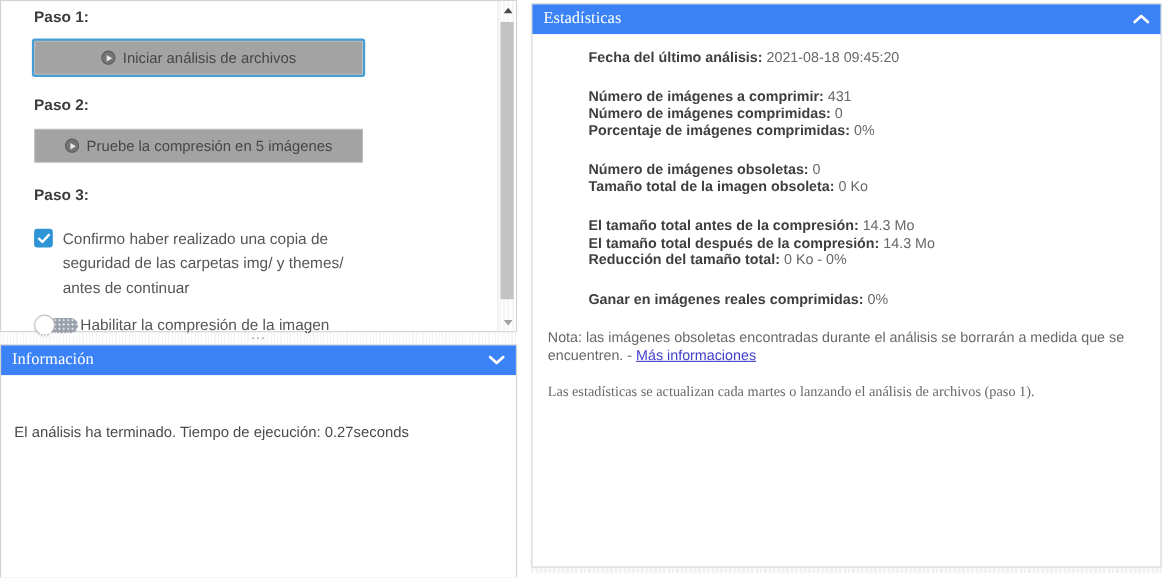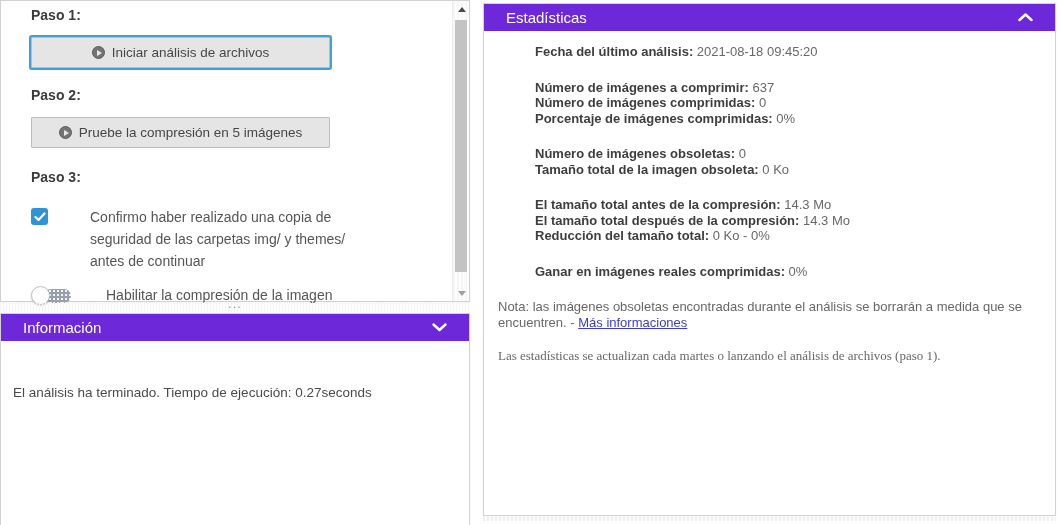--- a/index.html
+++ b/index.html
@@ -7,34 +7,34 @@
     width: 1060px; height: 525px;
     overflow: hidden;
     background: #ffffff;
     font-family: "Liberation Sans", sans-serif;
   }
   .stage { position: relative; width: 965px; height: 525px; background:#fff; }
 
   
   .panel { position: absolute; background: #fff; border: 1px solid #d2d2d2; box-sizing: border-box; box-shadow: 0 1px 2px rgba(0,0,0,.05); }
   .panel-header {
-    height: 27px; background: #6d28d9; color: #fff;
+    height: 27px; background: #3b82f6; color: #fff;
     display: flex; align-items: center; justify-content: space-between;
-    padding: 0 22px; font-size: 15px; cursor: pointer;
+    padding: 0 10px; font-size: 15px; cursor: pointer; font-family: Liberation Serif, serif;
   }
   .panel-header .chev { display: flex; align-items: center; }
 
   
   #steps-panel { left: 0; top: 0; width: 470px; height: 302px; }
   .steps-content { padding: 6px 52px 0 30px; }
   .step-label { font-size: 14px; font-weight: bold; color: #3c3c3c; margin: 0 0 0 0; }
   .step-label + .btn { margin-top: 14px; }
   .btn {
     width: 299px; height: 31px; box-sizing: border-box;
-    background: #e5e5e5; border: 1px solid #bdbdbd; border-radius: 1px;
+    background: #a3a3a3; border: 1px solid #bdbdbd; border-radius: 1px;
     display: flex; align-items: center; justify-content: center; gap: 7px;
     font-family: "Liberation Sans", sans-serif; font-size: 13.5px; color: #474747;
     cursor: pointer; padding: 4px;
   }
   .btn.focused { box-shadow: 0 0 0 2px #459fd6; }
   .play-icon {
     width: 13px; height: 13px; border-radius: 50%;
     background: #747474; border: 1px solid #5c5c5c; box-sizing: border-box;
     position: relative; flex: 0 0 auto;
   }
@@ -44,21 +44,21 @@
   }
   .mt18 { margin-top: 19px; }
   .mt12 { margin-top: 13px; }
   .mt20 { margin-top: 21px; }
   .check-row { display: flex; gap: 9px; margin-top: 21px; }
   .checkbox {
     width: 17px; height: 17px; border-radius: 3px; background: #2f94d6;
     display: flex; align-items: center; justify-content: center;
     flex: 0 0 auto; margin-top: 2px; cursor: pointer;
   }
-  .check-label, .toggle-label { font-size: 14px; color: #565656; line-height: 22px; margin-left: 33px; }
+  .check-label, .toggle-label { font-size: 14px; color: #565656; line-height: 22px; }
   .check-label { width: 286px; }
   .toggle-row { display: flex; align-items: center; margin-top: 12px; gap: 2px; }
   .toggle { position: relative; width: 40px; height: 19px; flex: 0 0 auto; cursor: pointer; }
   .toggle-stripes {
     position: absolute; right: 0; top: 3px; width: 27px; height: 14px; border-radius: 7px;
     background: radial-gradient(#f3f3f3 27%, rgba(0,0,0,0) 32%) 0 0 / 4px 4px, #97a0ab;
   }
   .toggle-knob {
     position: absolute; left: 0; top: 0; width: 19px; height: 19px; border-radius: 50%;
     background: #fff; border: 1px solid #c2c2c2; box-sizing: border-box;
@@ -182,21 +182,21 @@
           <polyline points="1.5,7 7.5,1.5 13.5,7" fill="none" stroke="#ffffff" stroke-width="2.4" stroke-linecap="round" stroke-linejoin="round"></polyline>
         </svg>
       </span>
     </div>
     <div class="stats-body">
       <div>
           <div class="stat-group">
             <div class="stat-row"><b>Fecha del último análisis:</b><span> 2021-08-18 09:45:20</span></div>
           </div>
           <div class="stat-group">
-            <div class="stat-row"><b>Número de imágenes a comprimir:</b><span> 637</span></div>
+            <div class="stat-row"><b>Número de imágenes a comprimir:</b><span> 431</span></div>
             <div class="stat-row"><b>Número de imágenes comprimidas:</b><span> 0</span></div>
             <div class="stat-row"><b>Porcentaje de imágenes comprimidas:</b><span> 0%</span></div>
           </div>
           <div class="stat-group">
             <div class="stat-row"><b>Número de imágenes obsoletas:</b><span> 0</span></div>
             <div class="stat-row"><b>Tamaño total de la imagen obsoleta:</b><span> 0 Ko</span></div>
           </div>
           <div class="stat-group">
             <div class="stat-row"><b>El tamaño total antes de la compresión:</b><span> 14.3 Mo</span></div>
             <div class="stat-row"><b>El tamaño total después de la compresión:</b><span> 14.3 Mo</span></div>

